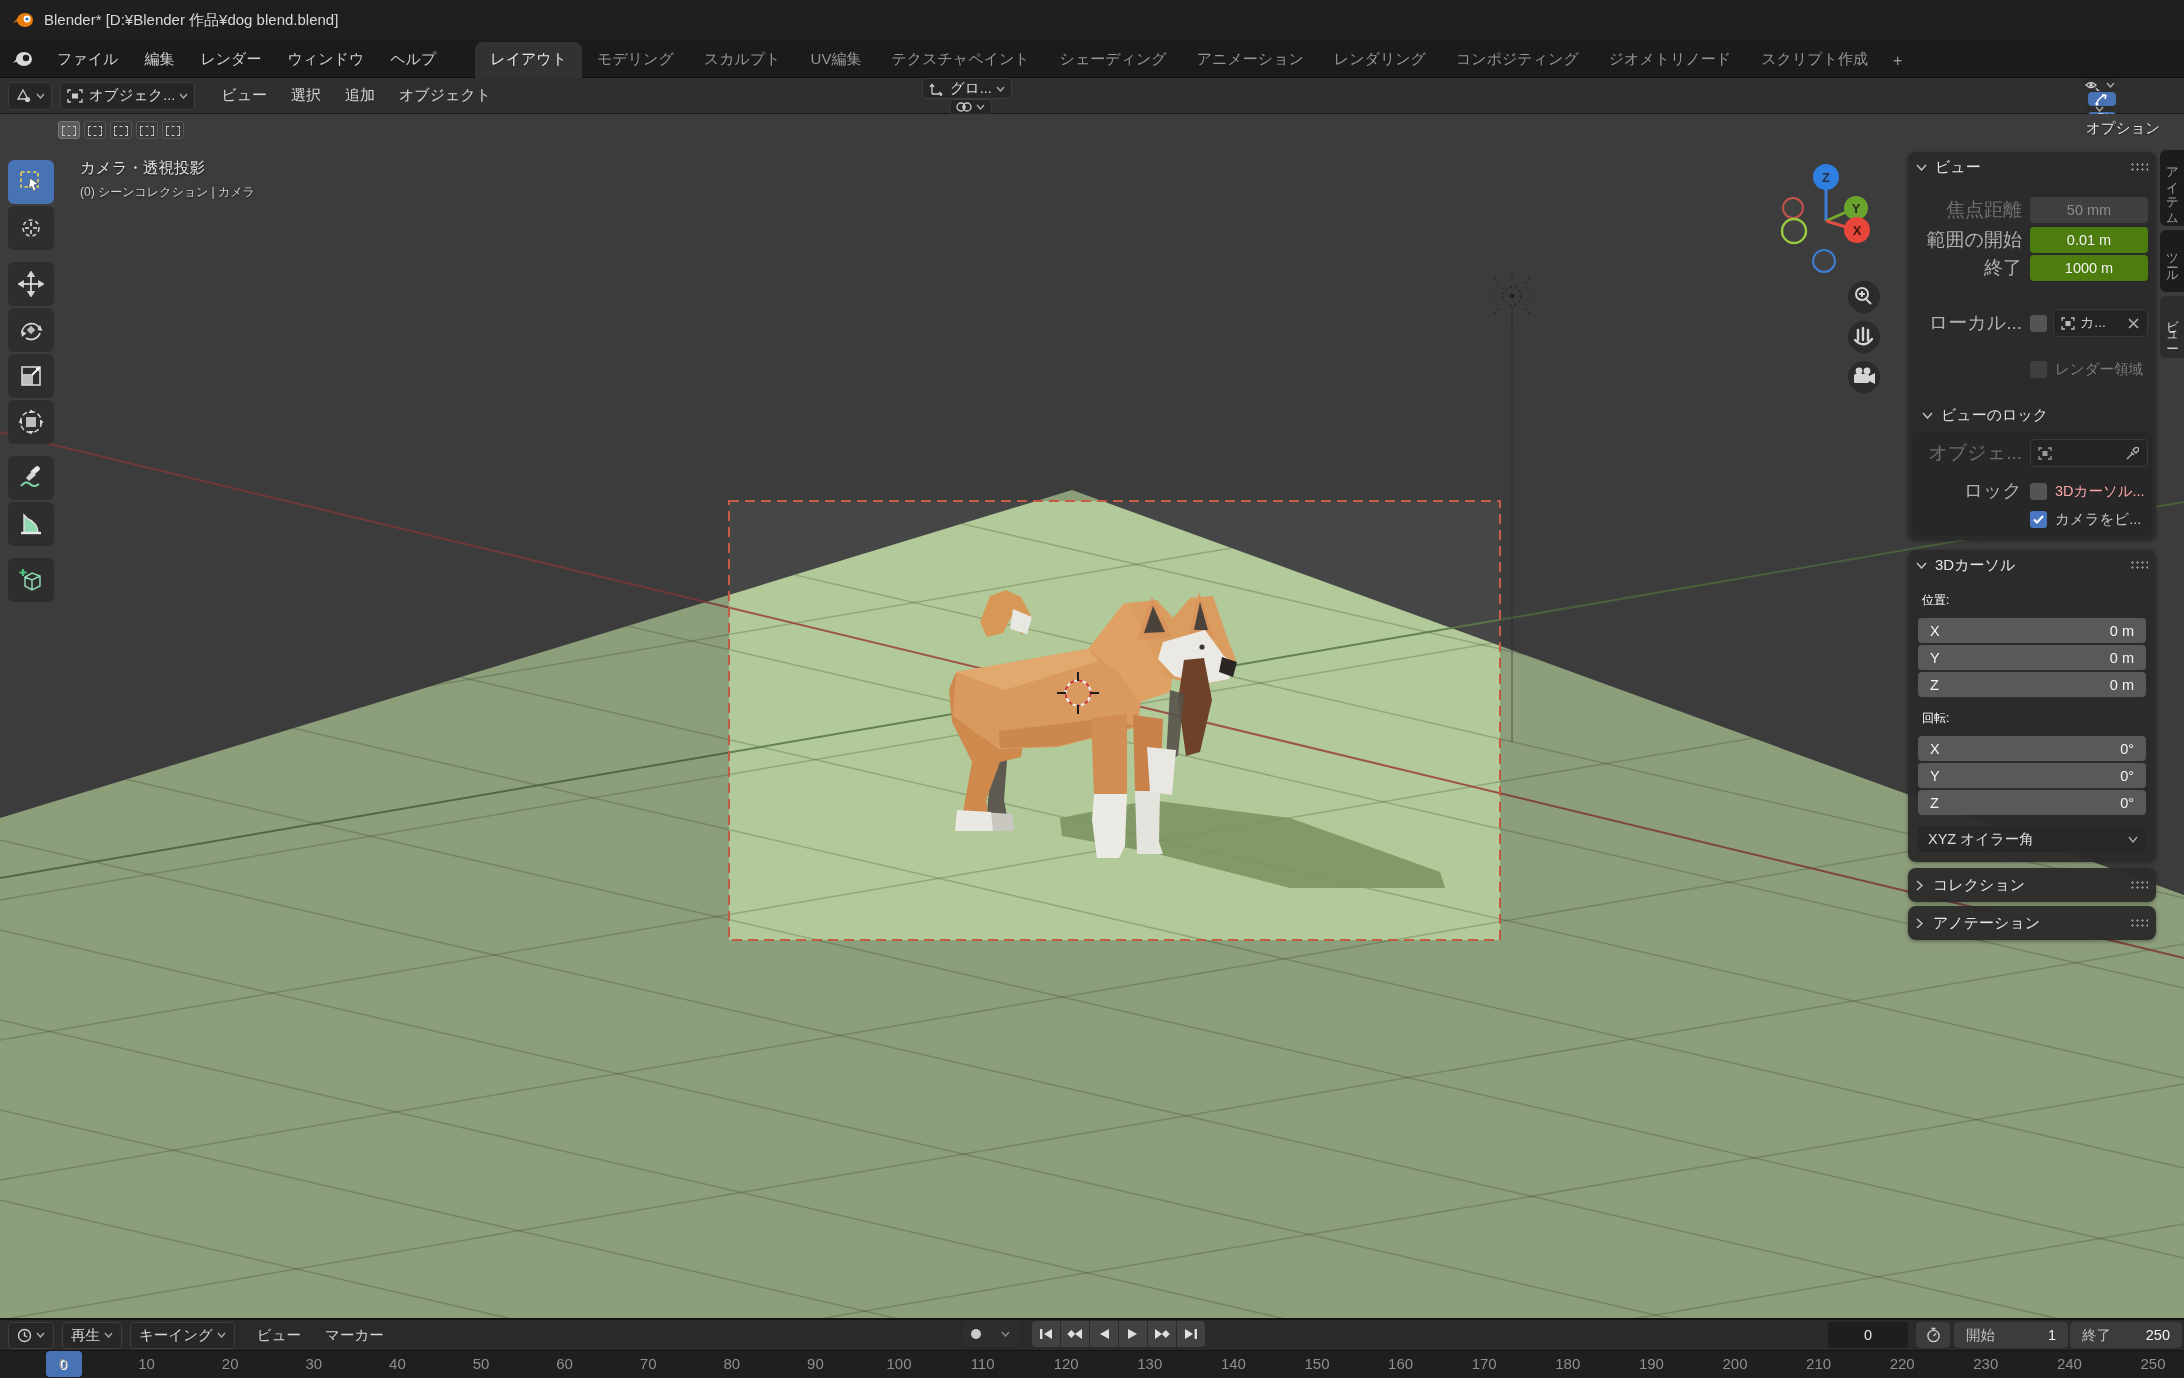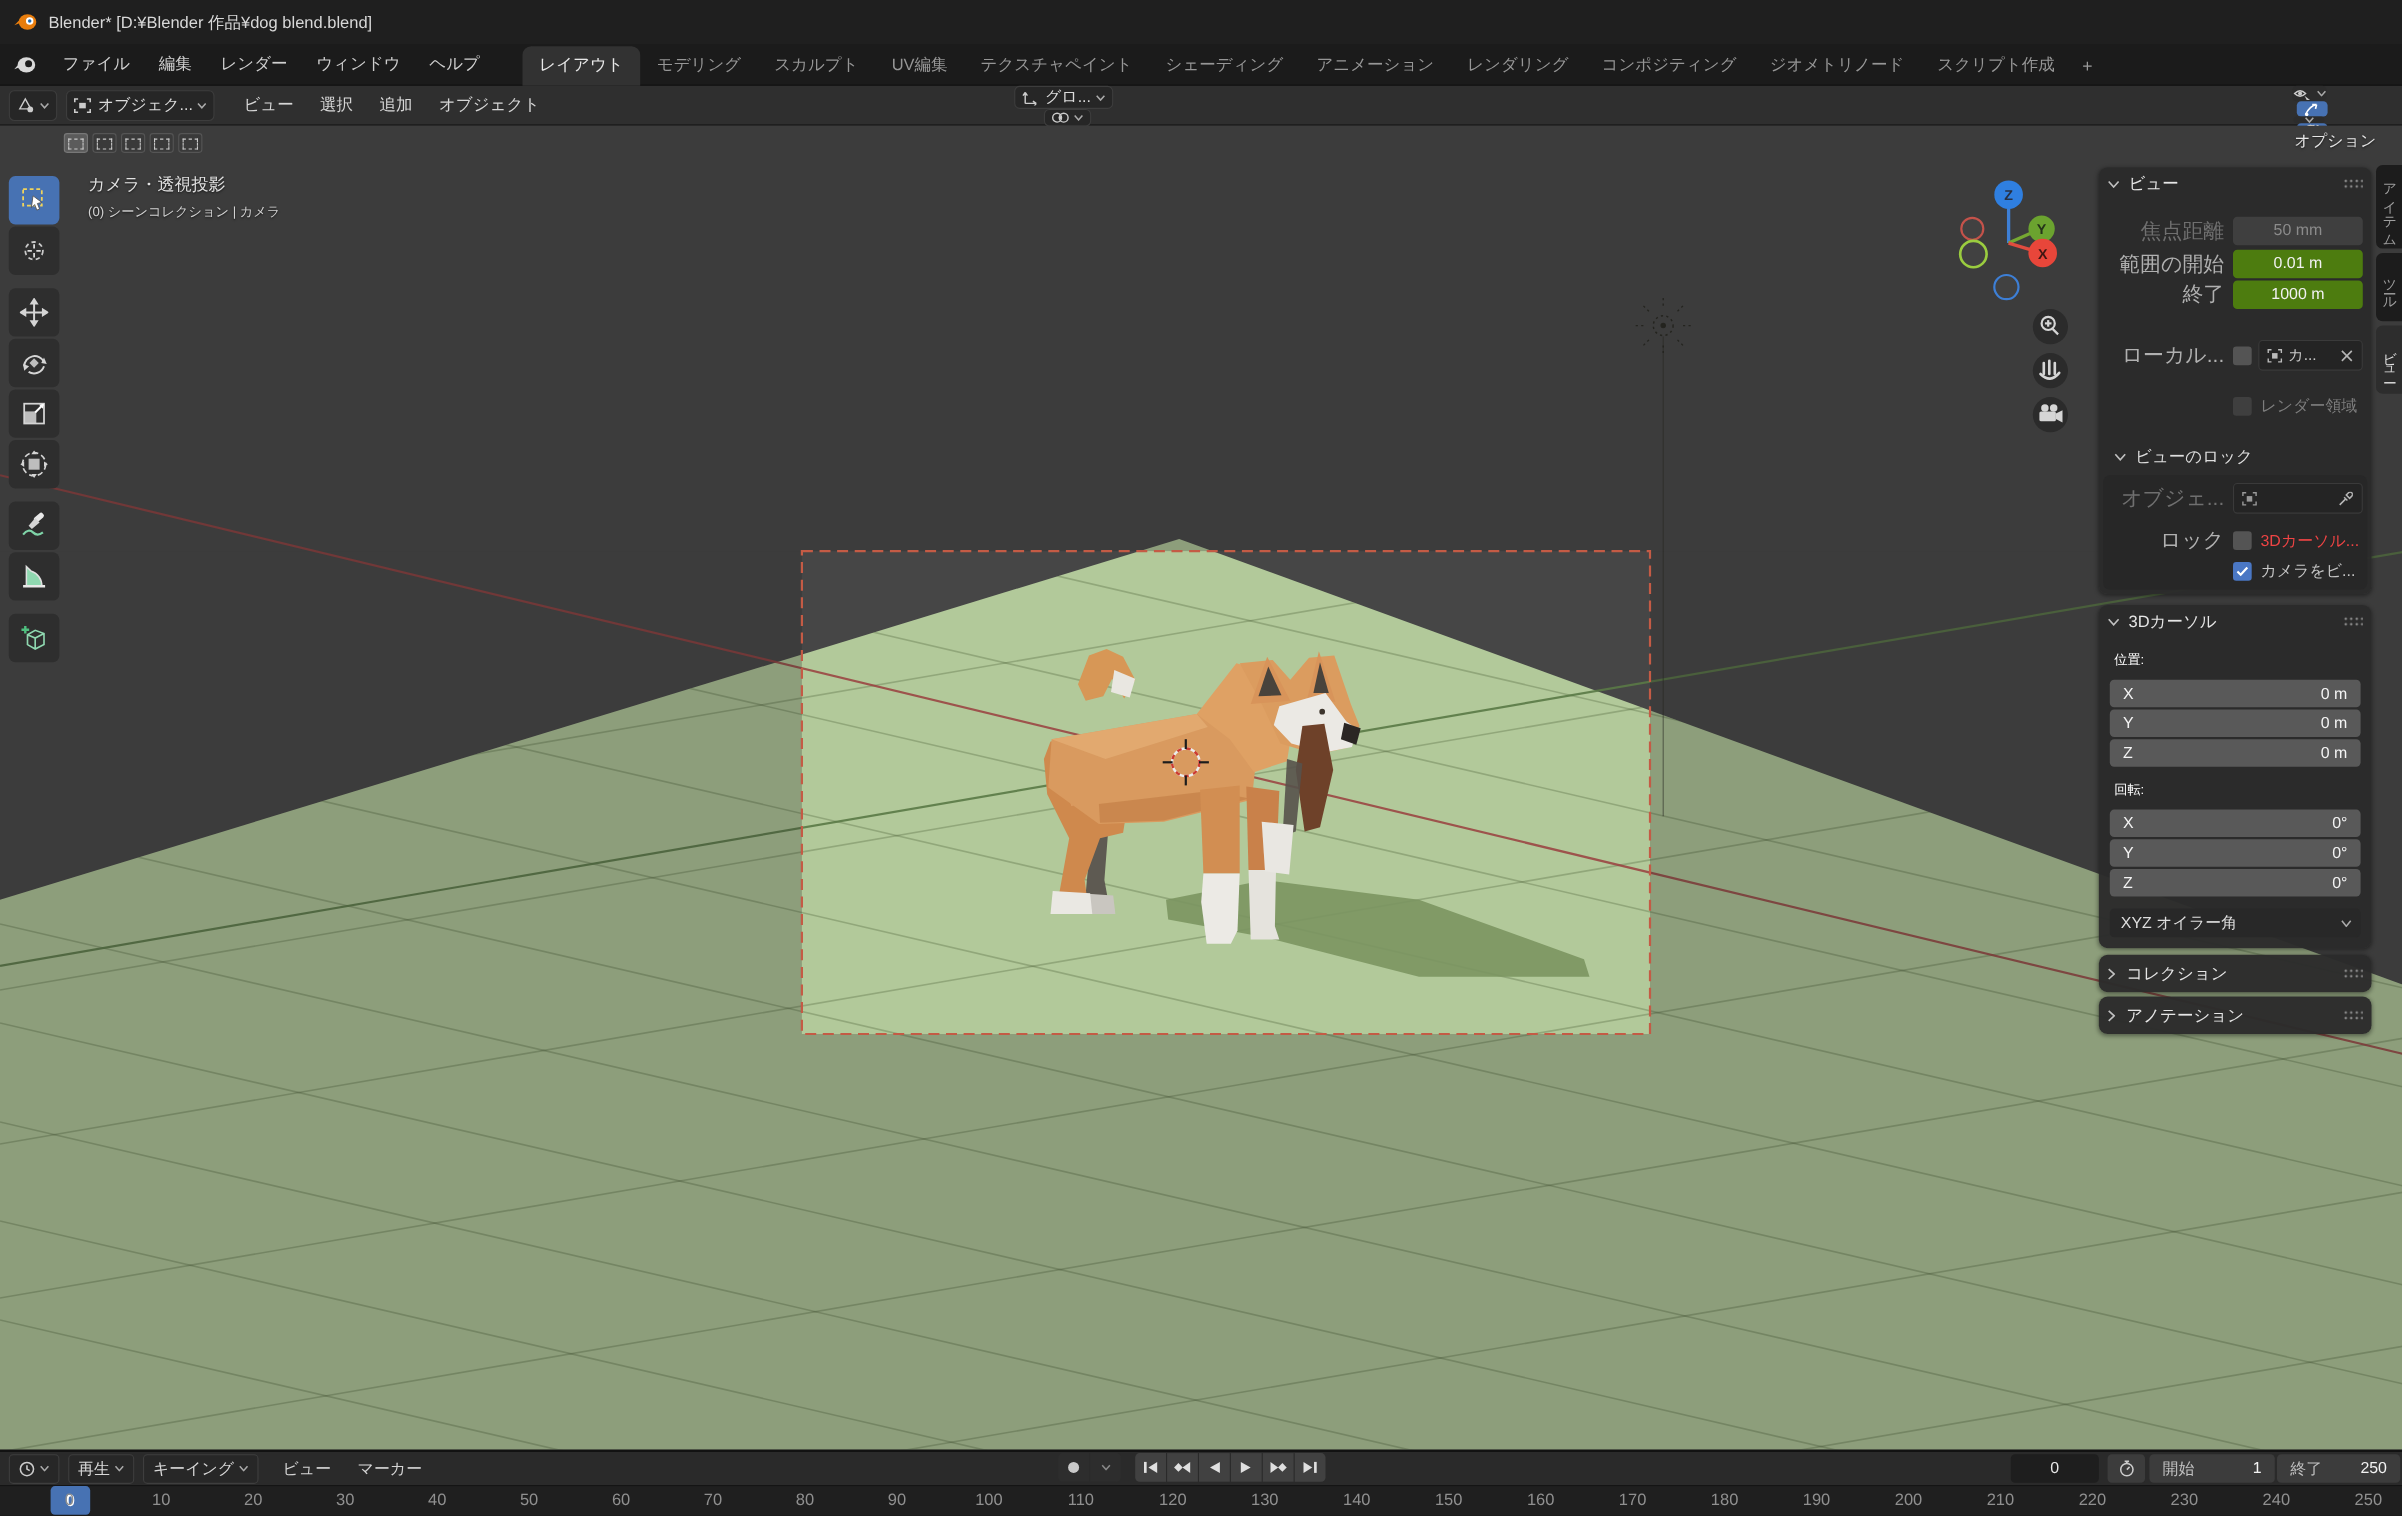--- a/index.html
+++ b/index.html
@@ -564,21 +564,21 @@
             <rect x="4.5" y="4" width="5" height="5" fill="#999"></rect>
         </svg>
         <svg width="13" height="13" viewBox="0 0 13 13" style="margin-left:auto;margin-right:8px">
           <path d="M1,12 L6,7 M5,5 L8,8 M7,3 L10,6 L12,4 A1.8,1.8 0 0 0 9,1 Z" stroke="#b5b5b5" stroke-width="1.4" fill="none"></path>
         </svg>
       </div>
     </div>
     <div class="row" style="top:326px">
       <span class="lbl">ロック</span>
       <span class="checkbox" style="margin-right:8px"></span>
-      <span style="color:#ef4444;font-size:14.5px">3Dカーソル...</span>
+      <span style="color:#fca5a5;font-size:14.5px">3Dカーソル...</span>
     </div>
     <div class="row" style="top:354px">
       <span class="lbl"></span>
       <span class="checkbox checked" style="margin-right:8px">
         <svg width="11" height="9" viewBox="0 0 11 9">
             <polyline points="1,4.5 4,7.5 10,1" fill="none" stroke="#fff" stroke-width="2"></polyline>
           </svg>
       </span>
       <span style="color:#c6c6c6;font-size:14.5px">カメラをビ...</span>
     </div>

